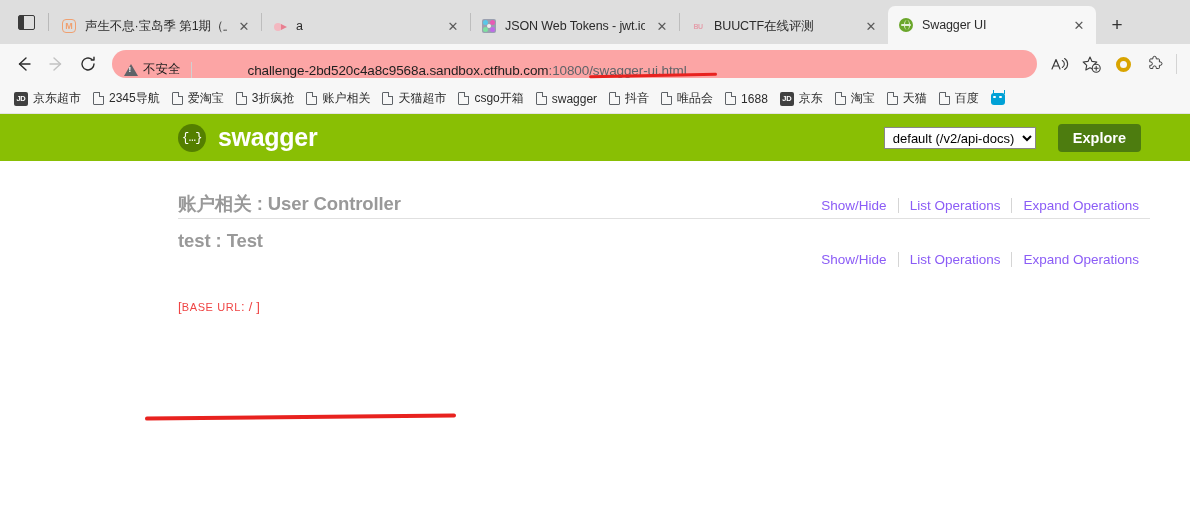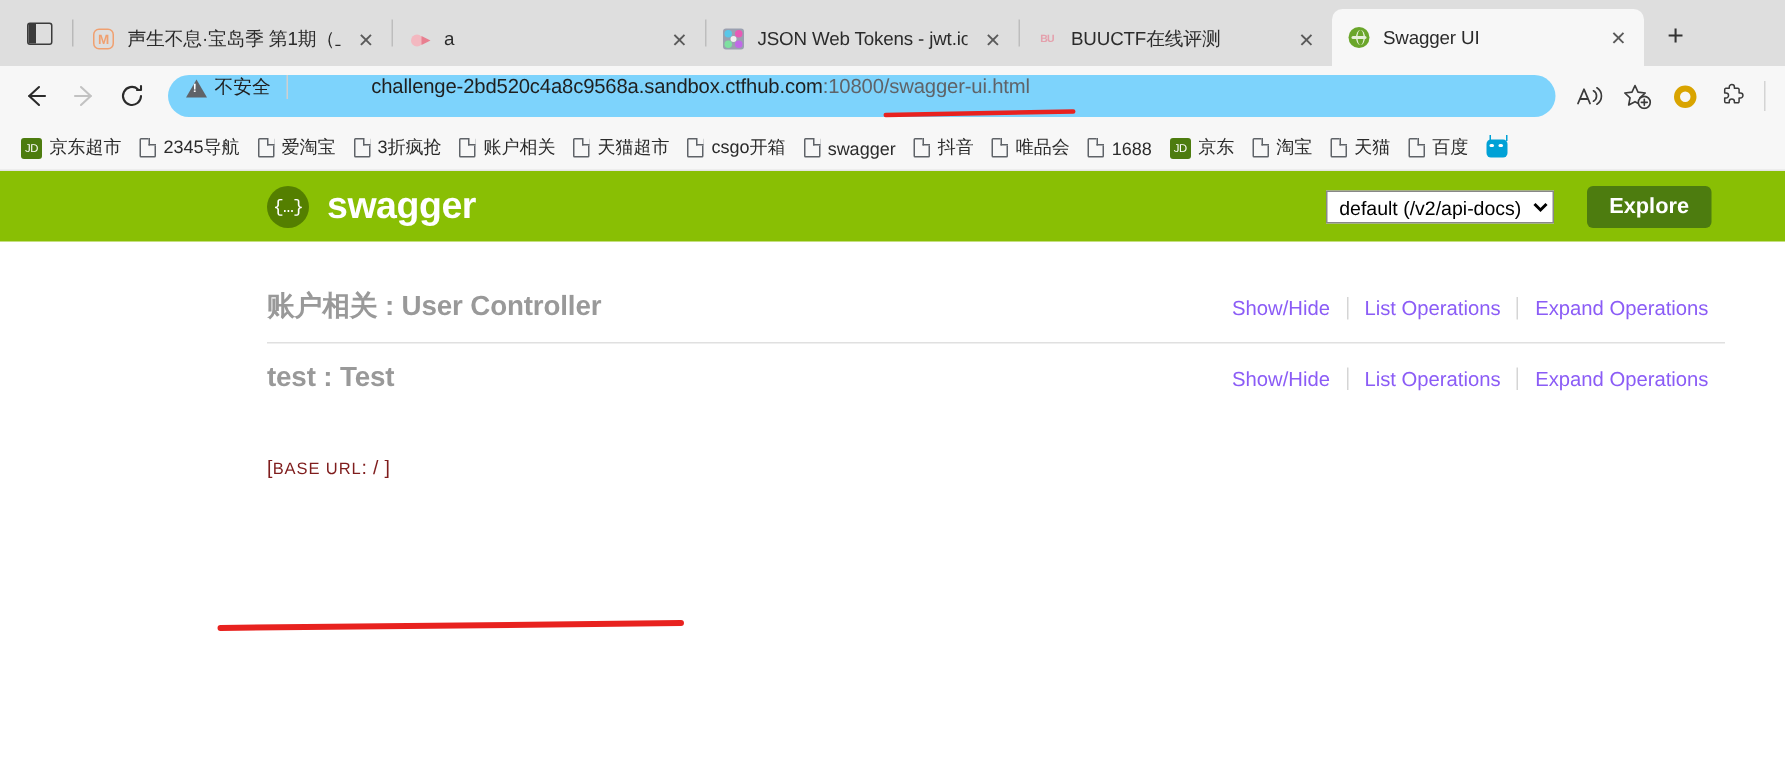--- a/index.html
+++ b/index.html
@@ -138,24 +138,24 @@
     width: 32px; height: 32px;
     display:flex;align-items:center;justify-content:center;
     color:#2b2b2b; flex:0 0 32px;
   }
   .navbtn.disabled { color:#c2c2c2; }
   .navbtn svg { display:block; }
 
   .omnibox {
     flex: 1 1 auto;
     height: 28px;
-    background: #7dd3fc;
+    background: #fca5a5;
     border-radius: 14px;
     display: flex;
-    align-items: flex-start;
+    align-items: flex-end;
     margin: 0 6px 0 8px;
     padding: 0 4px 0 12px;
     min-width: 0;
     position: relative;
   }
   .sec-warn {
     display:flex;align-items:center;gap:5px;flex:0 0 auto;
     font-size:12.5px;color:#1f1f1f;
   }
   .warn-tri {
@@ -215,22 +215,22 @@
     flex: 0 0 auto;
   }
   .bm-ico-doc {
     width:11px;height:13px;border:1.3px solid #5f6368;border-radius:1px;position:relative;flex:0 0 11px;
   }
   .bm-ico-doc::after{
     content:"";position:absolute;right:-1px;top:-1px;width:4px;height:4px;
     background:#f7f7f7;border-left:1.3px solid #5f6368;border-bottom:1.3px solid #5f6368;
   }
   .bm-ico-jd {
-    width:14px;height:14px;background:#4d7c0f;border-radius:2px;color:#fff;
-    font-size:7.5px;font-weight:normal;display:flex;align-items:center;justify-content:center;
+    width:14px;height:14px;background:#404040;border-radius:2px;color:#fff;
+    font-size:7.5px;font-weight:bold;display:flex;align-items:center;justify-content:center;
     flex:0 0 14px;letter-spacing:-0.3px;
   }
   .bm-ico-bili {
     width:14px;height:12px;background:#00a1d6;border-radius:3px;position:relative;flex:0 0 14px;
   }
   .bm-ico-bili::before{
     content:"";position:absolute;left:2.5px;top:3px;width:2.5px;height:2.5px;border-radius:50%;background:#fff;
     box-shadow:6px 0 0 #fff;
   }
   .bm-ico-bili::after{
@@ -293,25 +293,25 @@
     color: #000000;
     margin: 0;
     padding-top: 41px;
     letter-spacing: -0.4px;
   }
 
   .resource {
     display:flex;
     align-items: baseline;
     margin-top: 30px;
-    padding-bottom: 12px;
+    padding-bottom: 2px;
     border-bottom: 1px solid #e0e0e0;
     position: relative;
   }
-  .resource:nth-of-type(2) { margin-top: 11px; border-bottom: none; }
+  .resource:nth-of-type(2) { margin-top: 11px; border-bottom: none; flex-direction: column; }
   .res-title {
     font-size: 18.5px;
     font-weight: bold;
     color: #999999;
     letter-spacing: -0.1px;
   }
   .res-ops {
     margin-left:auto;
     display:flex;
     align-items:center;
@@ -329,21 +329,21 @@
     height: 4px;
     background: #e8221f;
     border-radius: 2px;
     transform: rotate(-0.6deg);
     z-index: 40;
   }
 
   .base-url {
     margin-top: 30px;
     font-size: 13px;
-    color: #7f1d1d;
+    color: #ef4444;
     letter-spacing: 0.2px;
   }
   .base-url .lbl { font-size: 11px; letter-spacing: 0.6px; }
 </style>
 </head>
 <body>
 
 <div class="browser">
 
   <div class="tabstrip">

